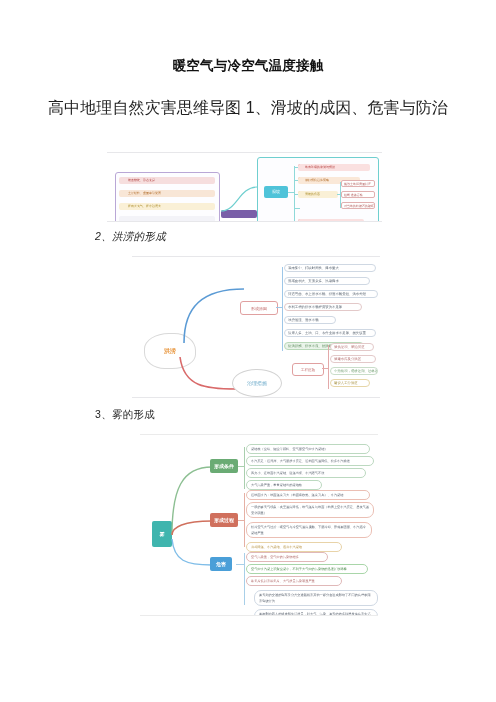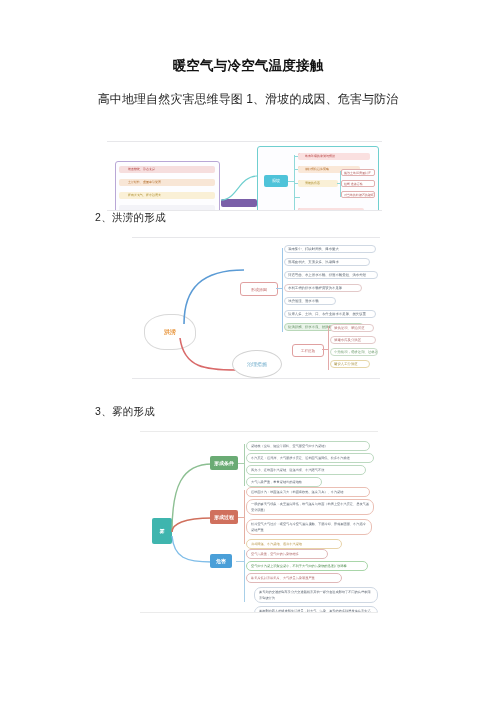--- a/index.html
+++ b/index.html
@@ -8,21 +8,21 @@
     font-family:"Liberation Sans","DejaVu Sans",sans-serif;
     color:#1a1a1a;overflow:hidden;position:relative;
   }
   .page{width:496px;height:702px;position:relative;box-sizing:border-box;}
 
   .doc-title{
     text-align:center;font-size:13.5px;font-weight:bold;color:#111;
     margin-top:57px;letter-spacing:.2px;
   }
   .doc-subtitle{
-    text-align:center;font-size:12px;color:#1f1f1f;margin-top:16px;
+    text-align:center;font-size:16px;color:#1f1f1f;margin-top:23px;
     letter-spacing:.1px;
   }
 
   .section-label{
     font-size:10.5px;color:#1f1f1f;margin-left:95px;letter-spacing:.3px;
   }
 
   .figure{position:relative;overflow:hidden;background:#fff;}
 
   
@@ -135,21 +135,21 @@
       <div class="mini-box" style="left:83px;top:22px;width:34px;">摧毁土地和房屋村庄</div>
       <div class="mini-box" style="left:83px;top:33px;width:34px;">阻断 道路运输</div>
       <div class="mini-box" style="left:83px;top:44px;width:34px;">对当地的植被石的破坏</div>
 
       <div class="hline" style="left:36px;top:50px;width:6px;background:#8fd9d9;"></div>
       <div class="bullet" style="left:40px;top:61px;width:5px;height:5px;background:#e05b5b;"></div>
       <div class="mini-row" style="left:40px;top:61px;width:66px;background:#fae0e0;color:#b33b3b;padding-left:7px;"></div>
     </div>
   </div>
 
-  <div class="section-label" style="">2、洪涝的形成</div>
+  <div class="section-label" style="margin-top:8px;font-style:italic;">2、洪涝的形成</div>
 
   <div class="figure" id="fig2">
 
     <div class="cloud" style="left:12px;top:76px;width:50px;height:34px;color:#e8953c;">洪涝</div>
 
     <svg style="position:absolute;left:40px;top:20px;width:80px;height:70px;">
       <path d="M 12 66 C 12 30 30 12 72 12" stroke="#5b9bd5" stroke-width="1.6" fill="none"></path>
     </svg>
 
     <svg style="position:absolute;left:40px;top:96px;width:80px;height:42px;">
@@ -174,21 +174,21 @@
     <div class="rbox" style="left:160px;top:106px;width:30px;height:11px;font-size:3.6px;">工程措施</div>
     <div class="vline" style="left:196px;top:88px;height:44px;background:#e3a9a9;"></div>
     <div class="hline" style="left:190px;top:111px;width:7px;background:#e3a9a9;"></div>
 
     <div class="leaf" style="left:198px;top:86px;width:44px;border-color:#e3c9c9;color:#b06868;">修筑堤坝、整治河道</div>
     <div class="leaf" style="left:198px;top:98px;width:46px;border-color:#e3c9c9;color:#b06868;">修建水库及分洪区</div>
     <div class="leaf" style="left:198px;top:110px;width:48px;border-color:#c9ddc9;color:#6a9a6a;">中游筑坝，退耕还湖、还林还草</div>
     <div class="leaf" style="left:198px;top:122px;width:40px;border-color:#e6d6a8;color:#a68f3c;">建设人工分洪道</div>
   </div>
 
-  <div class="section-label" style="margin-top:26px;">3、雾的形成</div>
+  <div class="section-label" style="margin-top:10px;">3、雾的形成</div>
 
   <div class="figure" id="fig3">
 
     <div class="branch-node" style="left:12px;top:86px;width:20px;height:26px;background:#3fb5ae;">雾</div>
 
     <svg style="position:absolute;left:28px;top:14px;width:50px;height:120px;">
       <path d="M 4 86 C 4 40 14 18 44 18" stroke="#8cbf92" stroke-width="1.4" fill="none"></path>
       <path d="M 4 86 C 4 78 16 72 44 72" stroke="#d0705d" stroke-width="1.4" fill="none"></path>
       <path d="M 4 90 C 6 112 18 116 44 116" stroke="#7fbde8" stroke-width="1.4" fill="none"></path>
     </svg>

